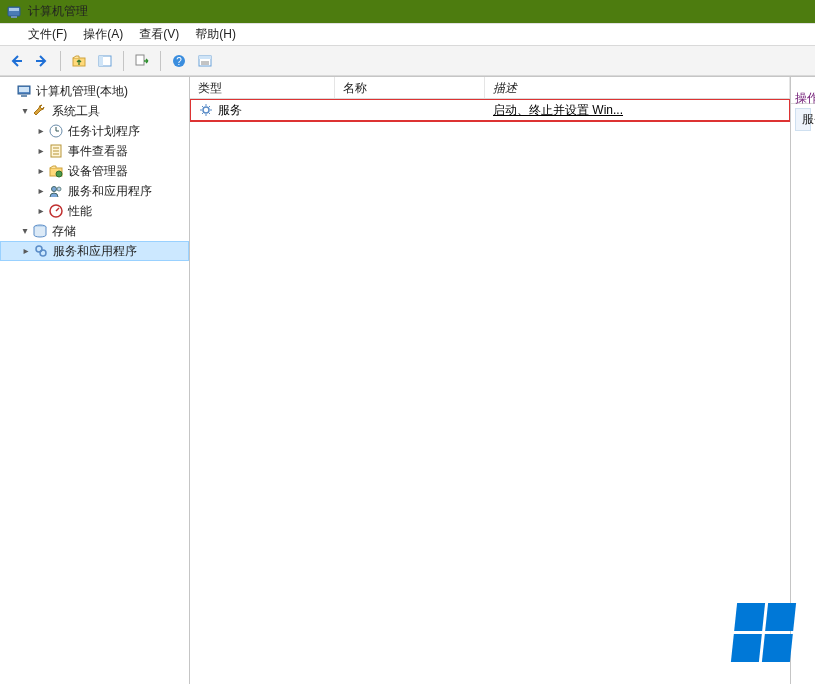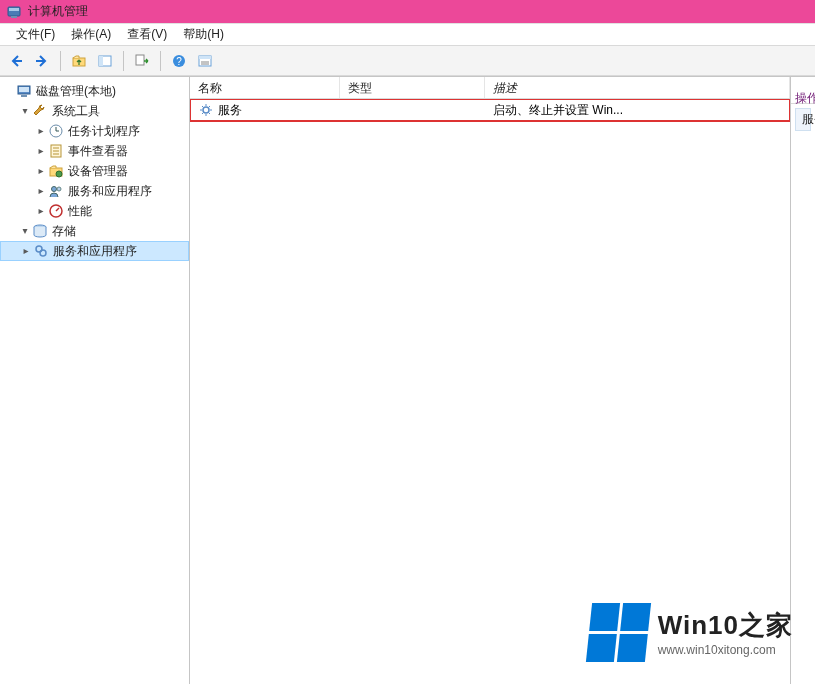--- a/index.html
+++ b/index.html
@@ -15,35 +15,35 @@
     position: relative;
   }
 
   
   .titlebar {
     display: flex;
     align-items: center;
     height: 24px;
     padding: 0 6px;
     border-bottom: 1px solid #e1e1e1;
-    background: #ec4899;
+    background: #4d7c0f;
   }
   .titlebar .app-icon {
     width: 16px; height: 16px;
     margin-right: 6px;
     display: inline-flex; align-items:center; justify-content:center;
   }
   .titlebar .title { color:#222; }
 
   
   .menubar {
     display: flex;
     align-items: center;
     height: 22px;
-    padding: 0 8px;
+    padding: 0 20px;
     border-bottom: 1px solid #d9d9d9;
     background: #fff;
   }
   .menubar .menu-item {
     padding: 2px 8px;
     cursor: default;
     color: #222;
   }
 
   
@@ -133,21 +133,21 @@
   .row {
     display:flex;
     height:22px;
     align-items:center;
     cursor:default;
   }
   .row.highlight { outline:2px solid #d33; outline-offset:-1px; }
   .cell { padding:0 8px; overflow:hidden; text-overflow:ellipsis; white-space:nowrap; display:flex; align-items:center; }
   .cell.name { width:150px; }
   .cell.type { width:145px; }
-  .cell.desc { flex:1; }
+  .cell.desc { flex:1;text-decoration:underline; }
   .row-icon { width:16px; height:16px; margin-right:4px; display:inline-flex; align-items:center; justify-content:center; }
 
   
   .actions-pane {
     width: 24px; 
     overflow:hidden;
     background:#fff;
   }
   .actions-header {
     height:22px;
@@ -278,21 +278,21 @@
         <li>
           <div class="node depth0">
             <span class="expander none">▸</span>
             <span class="node-icon">
               <svg width="16" height="16" viewBox="0 0 16 16">
                   <rect x="2" y="3" width="12" height="8" fill="#5a8cc7" stroke="#2a5a90"></rect>
                   <rect x="3" y="4" width="10" height="5" fill="#cfe4f7"></rect>
                   <rect x="5" y="12" width="6" height="2" fill="#7092b5"></rect>
                 </svg>
             </span>
-            <span class="node-label">磁盘管理(本地)</span>
+            <span class="node-label">计算机管理(本地)</span>
           </div>
           <ul>
             <li>
               <div class="node depth1">
                 <span class="expander">▾</span>
                 <span class="node-icon">
                   <svg width="16" height="16" viewBox="0 0 16 16">
                       <path d="M10 2 a3 3 0 0 0 -3 3 l-5 5 2 2 5-5 a3 3 0 0 0 3-3 l-2 2 -2-2 z" fill="#d8a23c" stroke="#a87518"></path>
                     </svg>
                 </span>
@@ -390,22 +390,22 @@
               </div>
             </li>
           </ul>
         </li>
       </ul>
     </div>
   </div>
 
   <div class="list-pane">
     <div class="list-header">
+      <div class="col col-type">类型</div>
       <div class="col col-name">名称</div>
-      <div class="col col-type">类型</div>
       <div class="col col-desc">描述</div>
     </div>
     <div class="list-body">
       <div class="row highlight">
         <div class="cell name">
           <span class="row-icon">
               <svg width="16" height="16" viewBox="0 0 16 16">
                 <circle cx="8" cy="8" r="3" fill="none" stroke="#5a8cc7" stroke-width="1.5"></circle>
                 <path d="M8 2 V4 M8 12 V14 M2 8 H4 M12 8 H14 M4 4 L5.3 5.3 M10.7 10.7 L12 12 M12 4 L10.7 5.3 M5.3 10.7 L4 12" stroke="#5a8cc7"></path>
               </svg>
@@ -429,17 +429,13 @@
 
 </div>
 
 <div class="watermark">
   <div class="win-logo">
     <div></div>
       <div></div>
       <div></div>
       <div></div>
   </div>
-  <div class="watermark-text">
-    <span class="big">Win10之家</span>
-    <span class="small">www.win10xitong.com</span>
-  </div>
 </div>
 
 </body></html>

